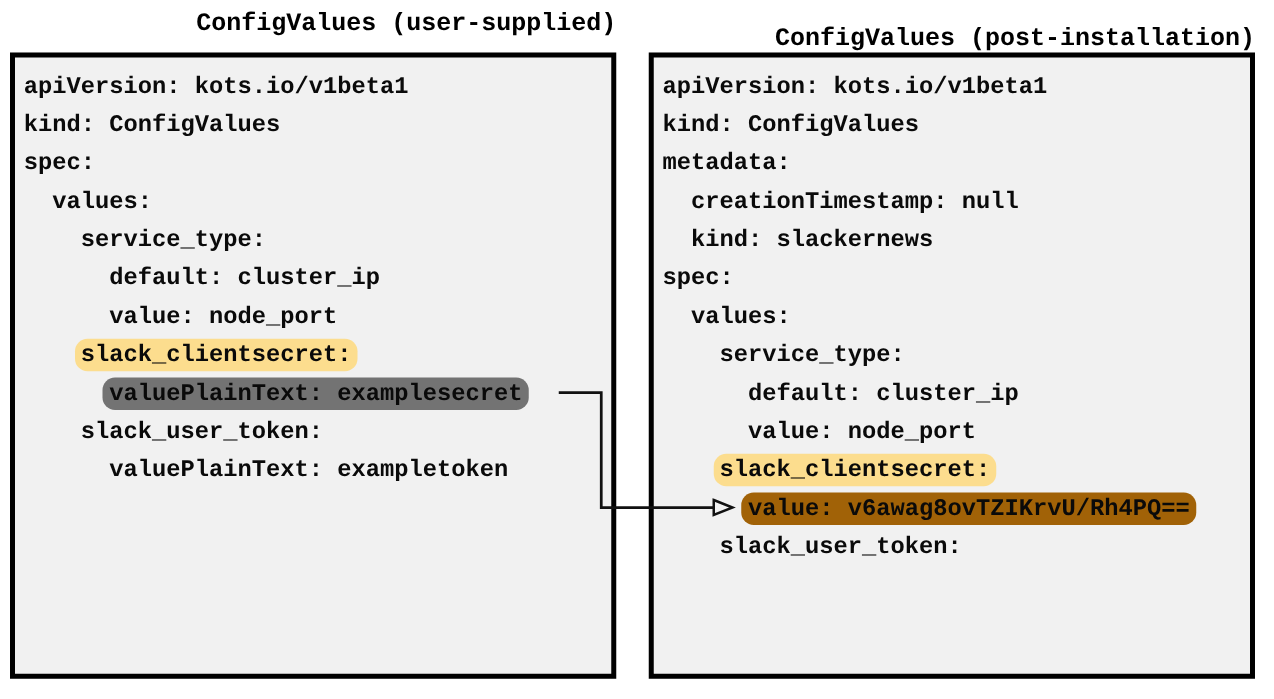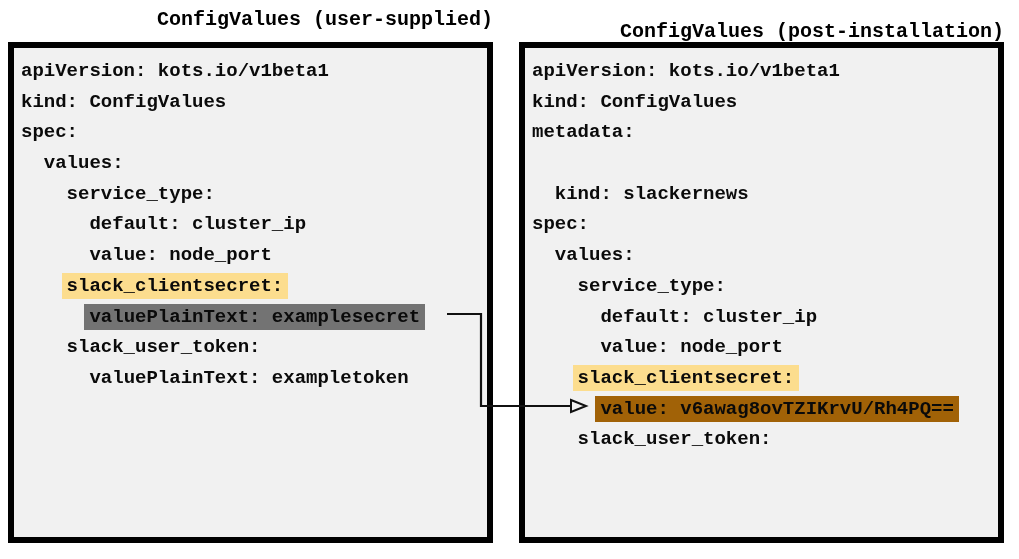--- a/index.html
+++ b/index.html
@@ -9,29 +9,29 @@
     font-weight:bold; color:#0a0a0a; overflow:hidden;
   }
   .title {
     position:absolute; top:5px; width:485px; text-align:right;
     font-size:20px; line-height:30px; color:#000;
   }
   .title-left  { left:8px; }
   .title-right { left:519px;margin-top:12px; }
   .panel {
     position:absolute; top:42px; width:485px; height:501px;
-    box-sizing:border-box; border:6px solid #6d28d9;
+    box-sizing:border-box; border:4px solid #6d28d9;
     padding:8px 0 0 7px; overflow:hidden;
   }
   .panel-left  { left:8px; }
   .panel-right { left:519px; }
   .line { height:30.7px; line-height:30.7px; font-size:19px; white-space:pre; }
   .ind { white-space:pre; }
   .txt { white-space:pre; }
-  .txt.hl { padding:2px 5px; margin-left:-5px; border-radius:0; }
+  .txt.hl { padding:2px 5px; margin-left:-5px; border-radius:10px; }
   .arrow-svg { position:absolute; left:440px; top:295px; width:180px; height:125px; }
 </style>
 </head>
 <body>
 
 <div class="canvas">
 
   <div class="title title-left">ConfigValues (user-supplied)</div>
   <div class="title title-right">ConfigValues (post-installation)</div>
 
@@ -46,21 +46,21 @@
     <div class="line"><span class="ind">    </span><span class="txt hl" style="background: rgb(252, 221, 142);">slack_clientsecret:</span></div>
     <div class="line"><span class="ind">      </span><span class="txt hl" style="background: #737373;">valuePlainText: examplesecret</span></div>
     <div class="line"><span class="ind">    </span><span class="txt">slack_user_token:</span></div>
     <div class="line"><span class="ind">      </span><span class="txt">valuePlainText: exampletoken</span></div>
   </div>
 
   <div class="panel panel-right" style="background: rgb(241, 241, 241); border-color: rgb(0, 0, 0);">
     <div class="line"><span class="ind"></span><span class="txt">apiVersion: kots.io/v1beta1</span></div>
     <div class="line"><span class="ind"></span><span class="txt">kind: ConfigValues</span></div>
     <div class="line"><span class="ind"></span><span class="txt">metadata:</span></div>
-    <div class="line"><span class="ind">  </span></div>
+    <div class="line"><span class="ind">  </span><span class="txt">creationTimestamp: null</span></div>
     <div class="line"><span class="ind">  </span><span class="txt">kind: slackernews</span></div>
     <div class="line"><span class="ind"></span><span class="txt">spec:</span></div>
     <div class="line"><span class="ind">  </span><span class="txt">values:</span></div>
     <div class="line"><span class="ind">    </span><span class="txt">service_type:</span></div>
     <div class="line"><span class="ind">      </span><span class="txt">default: cluster_ip</span></div>
     <div class="line"><span class="ind">      </span><span class="txt">value: node_port</span></div>
     <div class="line"><span class="ind">    </span><span class="txt hl" style="background: rgb(252, 221, 142);">slack_clientsecret:</span></div>
     <div class="line"><span class="ind">      </span><span class="txt hl" style="background: #a16207;">value: v6awag8ovTZIKrvU/Rh4PQ==</span></div>
     <div class="line"><span class="ind">    </span><span class="txt">slack_user_token:</span></div>
   </div>

